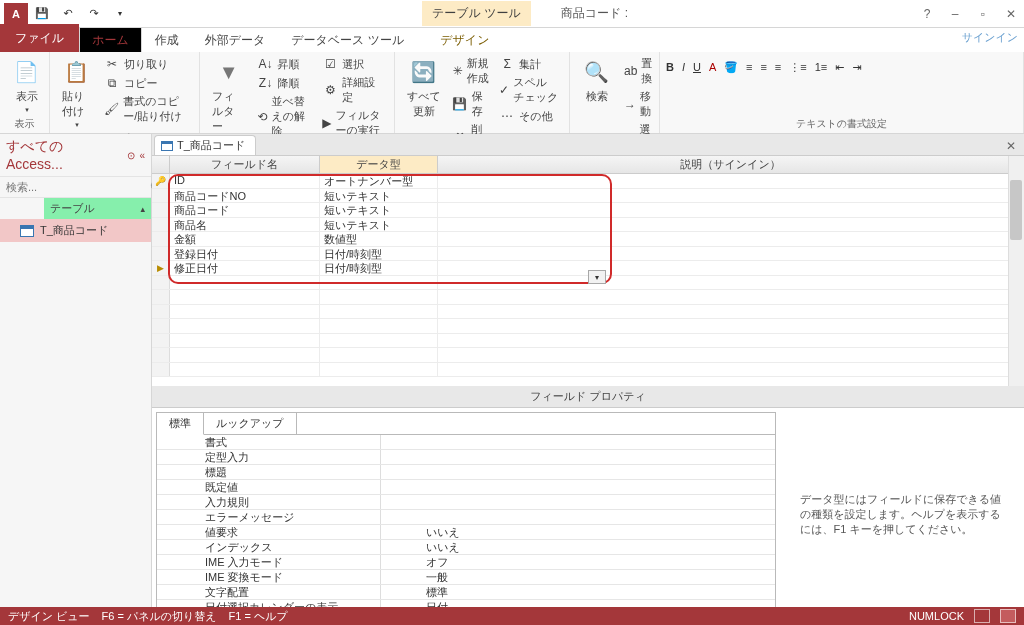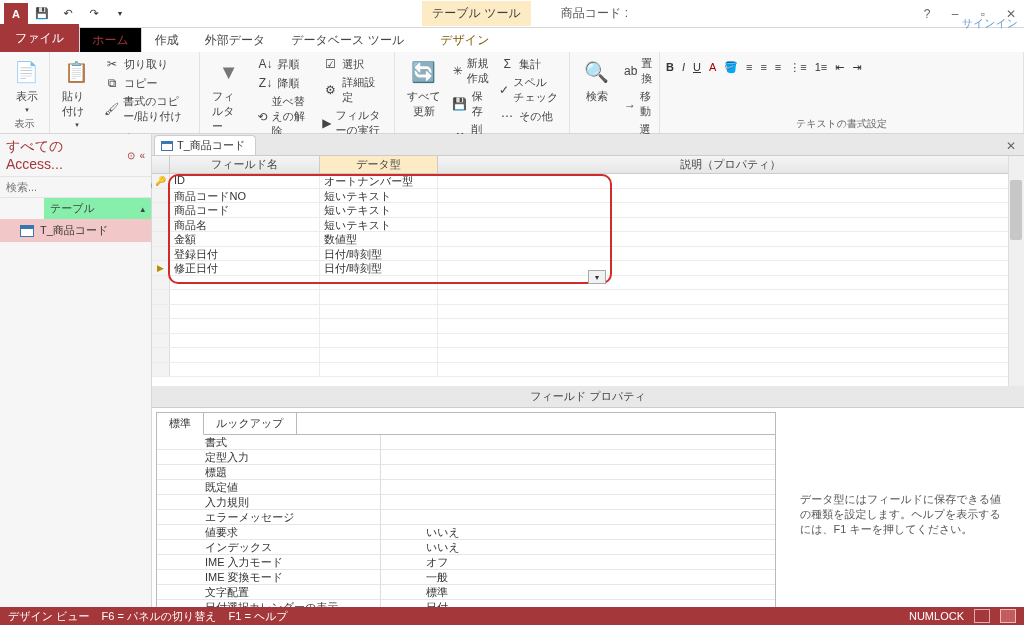--- a/index.html
+++ b/index.html
@@ -5,21 +5,21 @@
   * { box-sizing: border-box; font-family: "Meiryo UI", "Yu Gothic UI", "Segoe UI", sans-serif; }
   body { margin:0; width:1024px; height:625px; background:#fff; overflow:hidden; font-size:11px; color:#333; position:relative; }
 
   
   .titlebar { height:28px; background:#fff; border-bottom:1px solid #d6d6d6; display:flex; align-items:center; padding:0 4px; gap:2px; }
   .titlebar .btn { width:24px; height:22px; display:flex; align-items:center; justify-content:center; }
   .title-center { flex:1; display:flex; align-items:center; justify-content:center; gap:30px; font-size:12px; color:#555; }
   .title-center .contextual { background:#fdebc5; padding:4px 10px; color:#404040; }
   .title-right { display:flex; gap:10px; align-items:center; font-family:"Segoe UI Symbol"; }
   .title-right span { font-size:12px; color:#666; width:18px; text-align:center; cursor:default;}
-  .signin { position:absolute; right:6px; top:16px; font-size:11px; color:#6aa0d0;}
+  .signin { position:absolute; right:6px; top:30px; font-size:11px; color:#6aa0d0;}
 
   
   .tabs { height:24px; display:flex; align-items:flex-end; padding:0; background:#fff; }
   .tabs .tab { padding:4px 12px 3px; font-size:12px; color:#444; border:1px solid transparent; border-bottom:none; cursor:default;}
   .tabs .tab.file { background:#a4373a; color:#fff; padding:5px 14px;}
   .tabs .tab.active { border-color:#d6d6d6; background:#000000; color:#a4373a; }
   .tabs .tab.design { color:#7a5c00; }
 
   
   .ribbon { height:82px; border-bottom:1px solid #d6d6d6; display:flex; background:#f8f8f8; }
@@ -294,21 +294,21 @@
           <span>T_商品コード</span>
         </div>
       <span class="doc-close">✕</span>
     </div>
 
     <div class="designgrid">
       <div class="dg-head">
         <div class="sel"></div>
         <div class="col colA">フィールド名</div>
         <div class="col colB" style="background:#fdebc5;">データ型</div>
-        <div class="col colC">説明（プロパティ）</div>
+        <div class="col colC">説明（サインイン）</div>
       </div>
       <div id="rows">
           <div class="dg-row">
             <div class="sel">🔑</div>
             <div class="cell colA">ID</div>
             <div class="cell colB">オートナンバー型</div>
             <div class="cell colC"></div>
           </div>
           <div class="dg-row">
             <div class="sel"></div>

